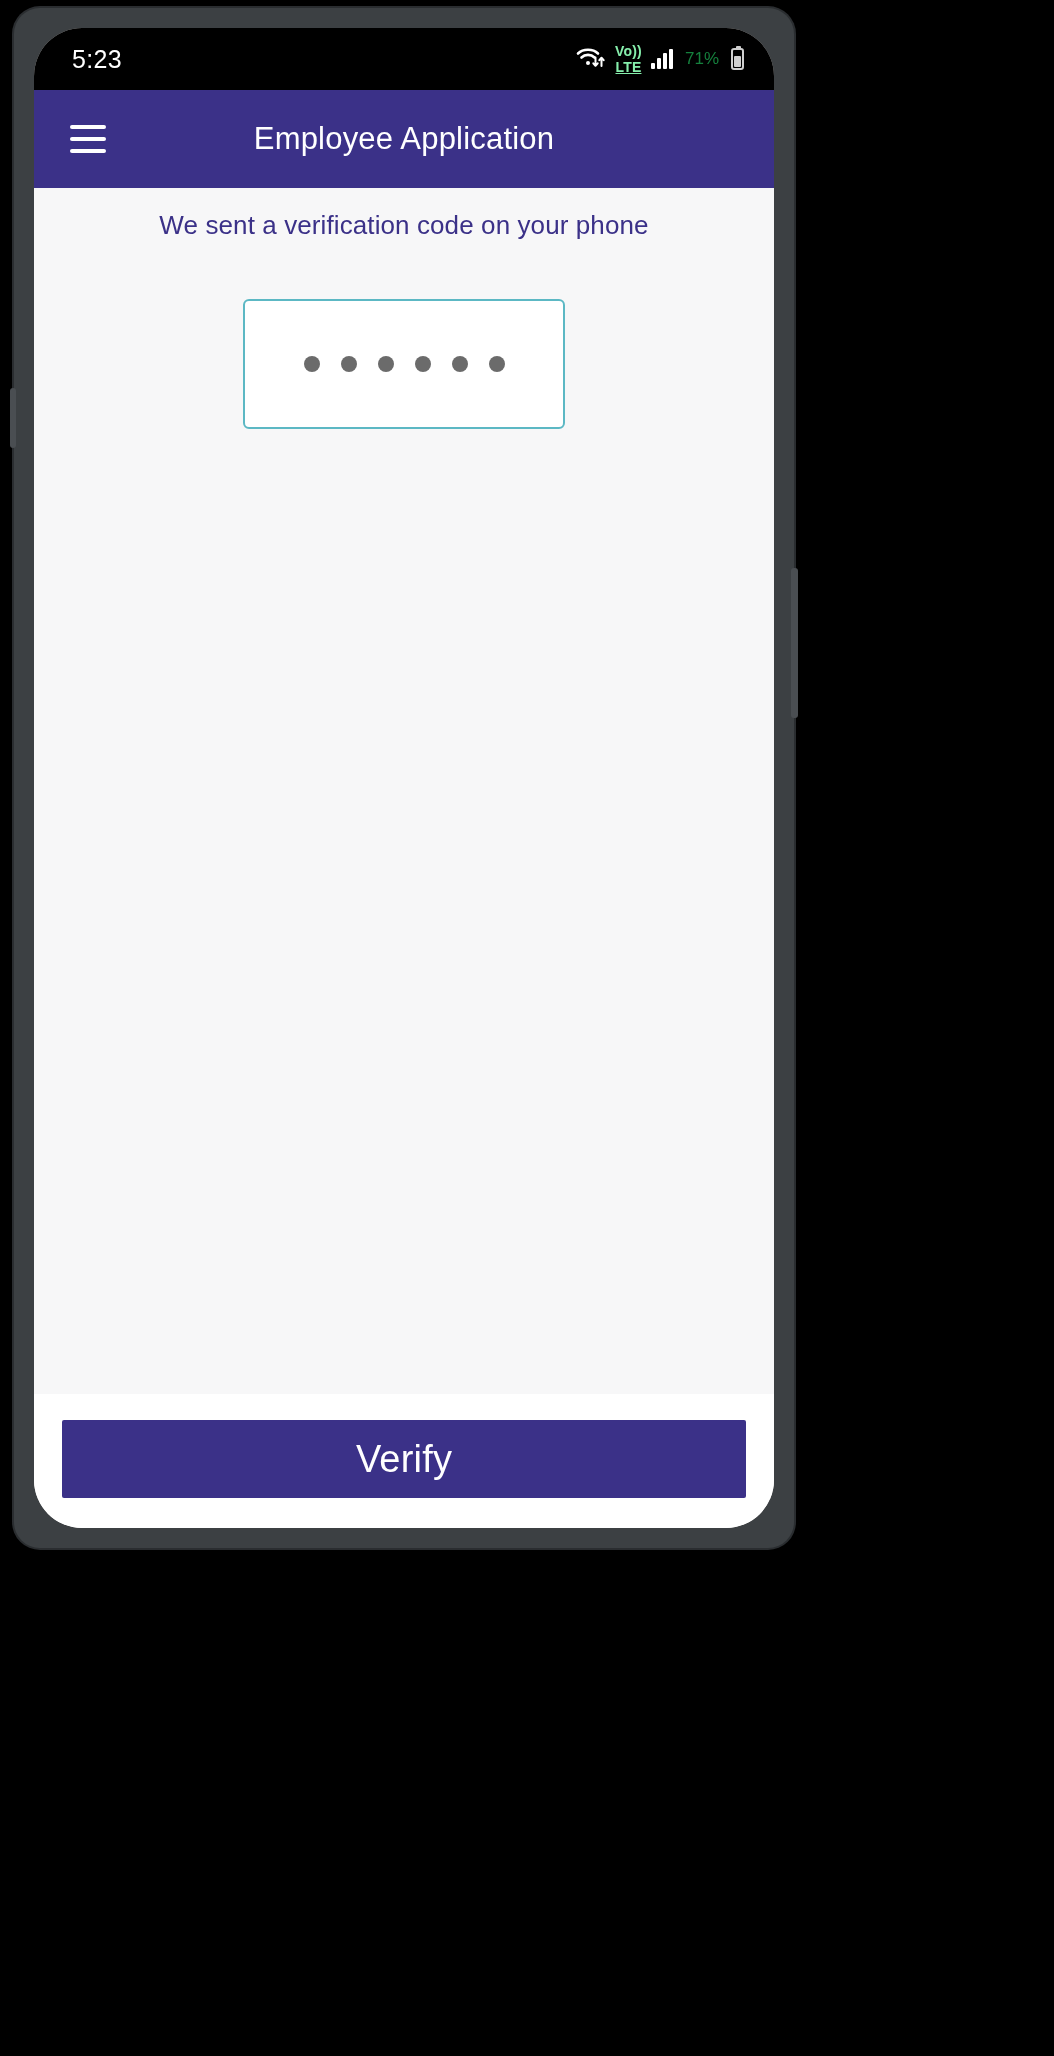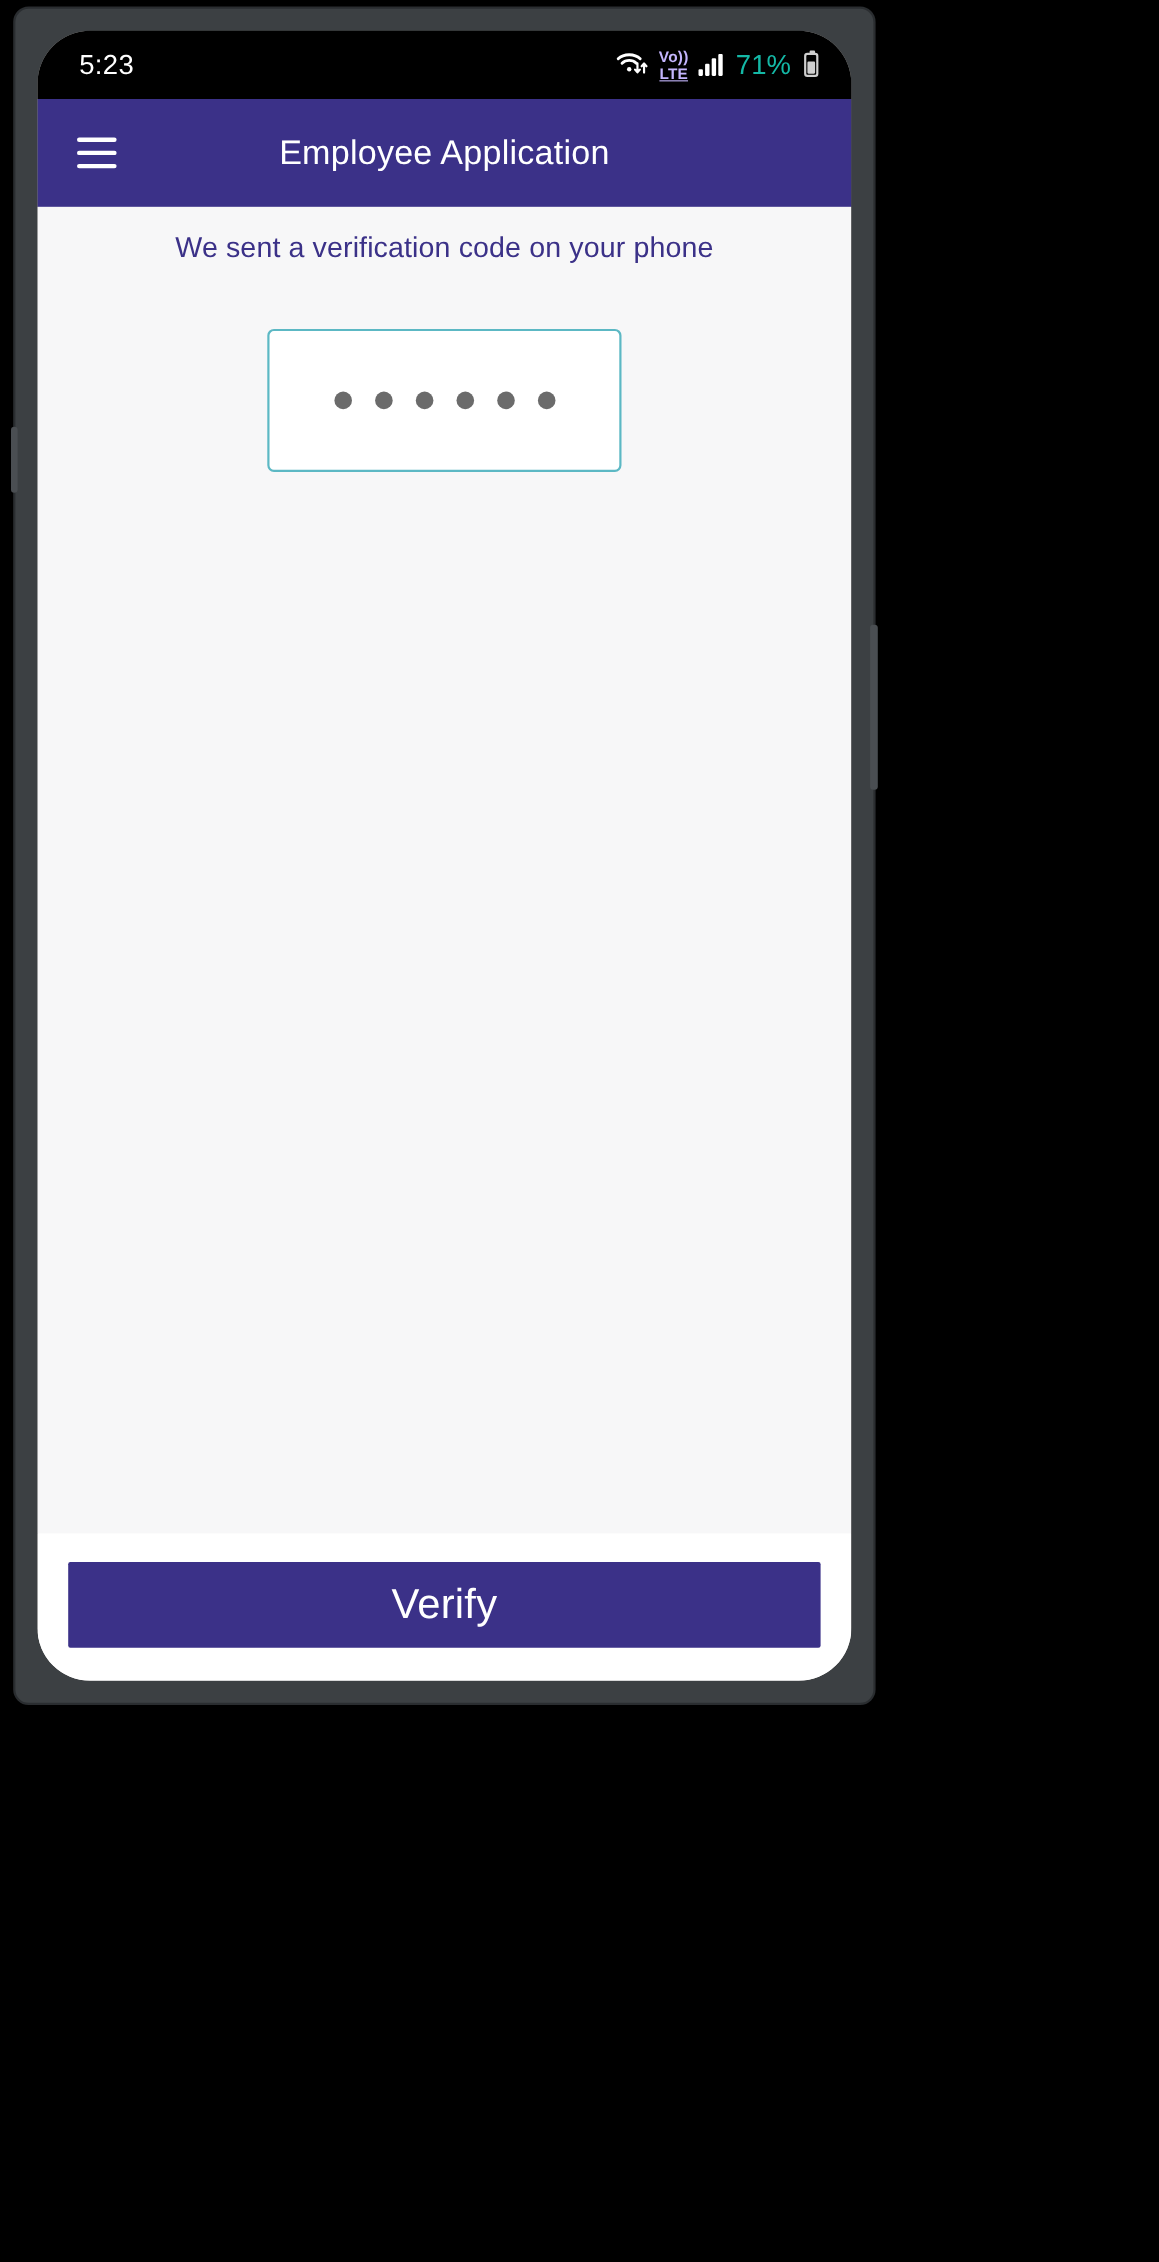--- a/index.html
+++ b/index.html
@@ -14,21 +14,21 @@
     width: 1054px; height: 2056px;
     background: #000000;
   }
 
   
   .device-frame {
     position: absolute;
     left: 14px; top: 8px;
     width: 780px; height: 1540px;
     background: #3c4043;
-    border-radius: 12px;
+    border-radius: 26px;
     box-shadow: 0 0 0 2px #2a2d30;
   }
   .device-frame-inner {
     position: absolute;
     left: 20px; top: 20px;
     width: 740px; height: 1500px;
     background: #000000;
     border-radius: 48px;
     overflow: hidden;
   }
@@ -73,33 +73,33 @@
   }
   .icon-wifi { display: block; }
   .volte-stack {
     display: flex;
     flex-direction: column;
     align-items: center;
     justify-content: center;
     line-height: 1;
     font-size: 13px;
     font-weight: bold;
-    color: #c4b5fd;
+    color: #86efac;
     letter-spacing: .2px;
   }
   .volte-stack span { display: block; }
   .volte-stack .vo { font-size: 14px; }
   .volte-stack .lte { font-size: 14px; margin-top: 2px; text-decoration: underline; }
   .signal-bars { display: flex; align-items: flex-end; gap: 2px; height: 20px; }
   .signal-bars i { display:block; width: 4px; background: #ffffff; border-radius: 1px; }
   .signal-bars i:nth-child(1) { height: 6px; }
   .signal-bars i:nth-child(2) { height: 11px; }
   .signal-bars i:nth-child(3) { height: 16px; }
   .signal-bars i:nth-child(4) { height: 20px; }
-  .battery-pct { font-size: 25px; color: #14b8a6; margin-left: 3px; }
+  .battery-pct { font-size: 17px; color: #15803d; margin-left: 3px; }
   .battery-icon {
     width: 13px; height: 22px;
     border: 2px solid #cfcfcf;
     border-radius: 3px;
     position: relative;
     margin-left: 3px;
   }
   .battery-icon::before {
     content: "";
     position: absolute;

